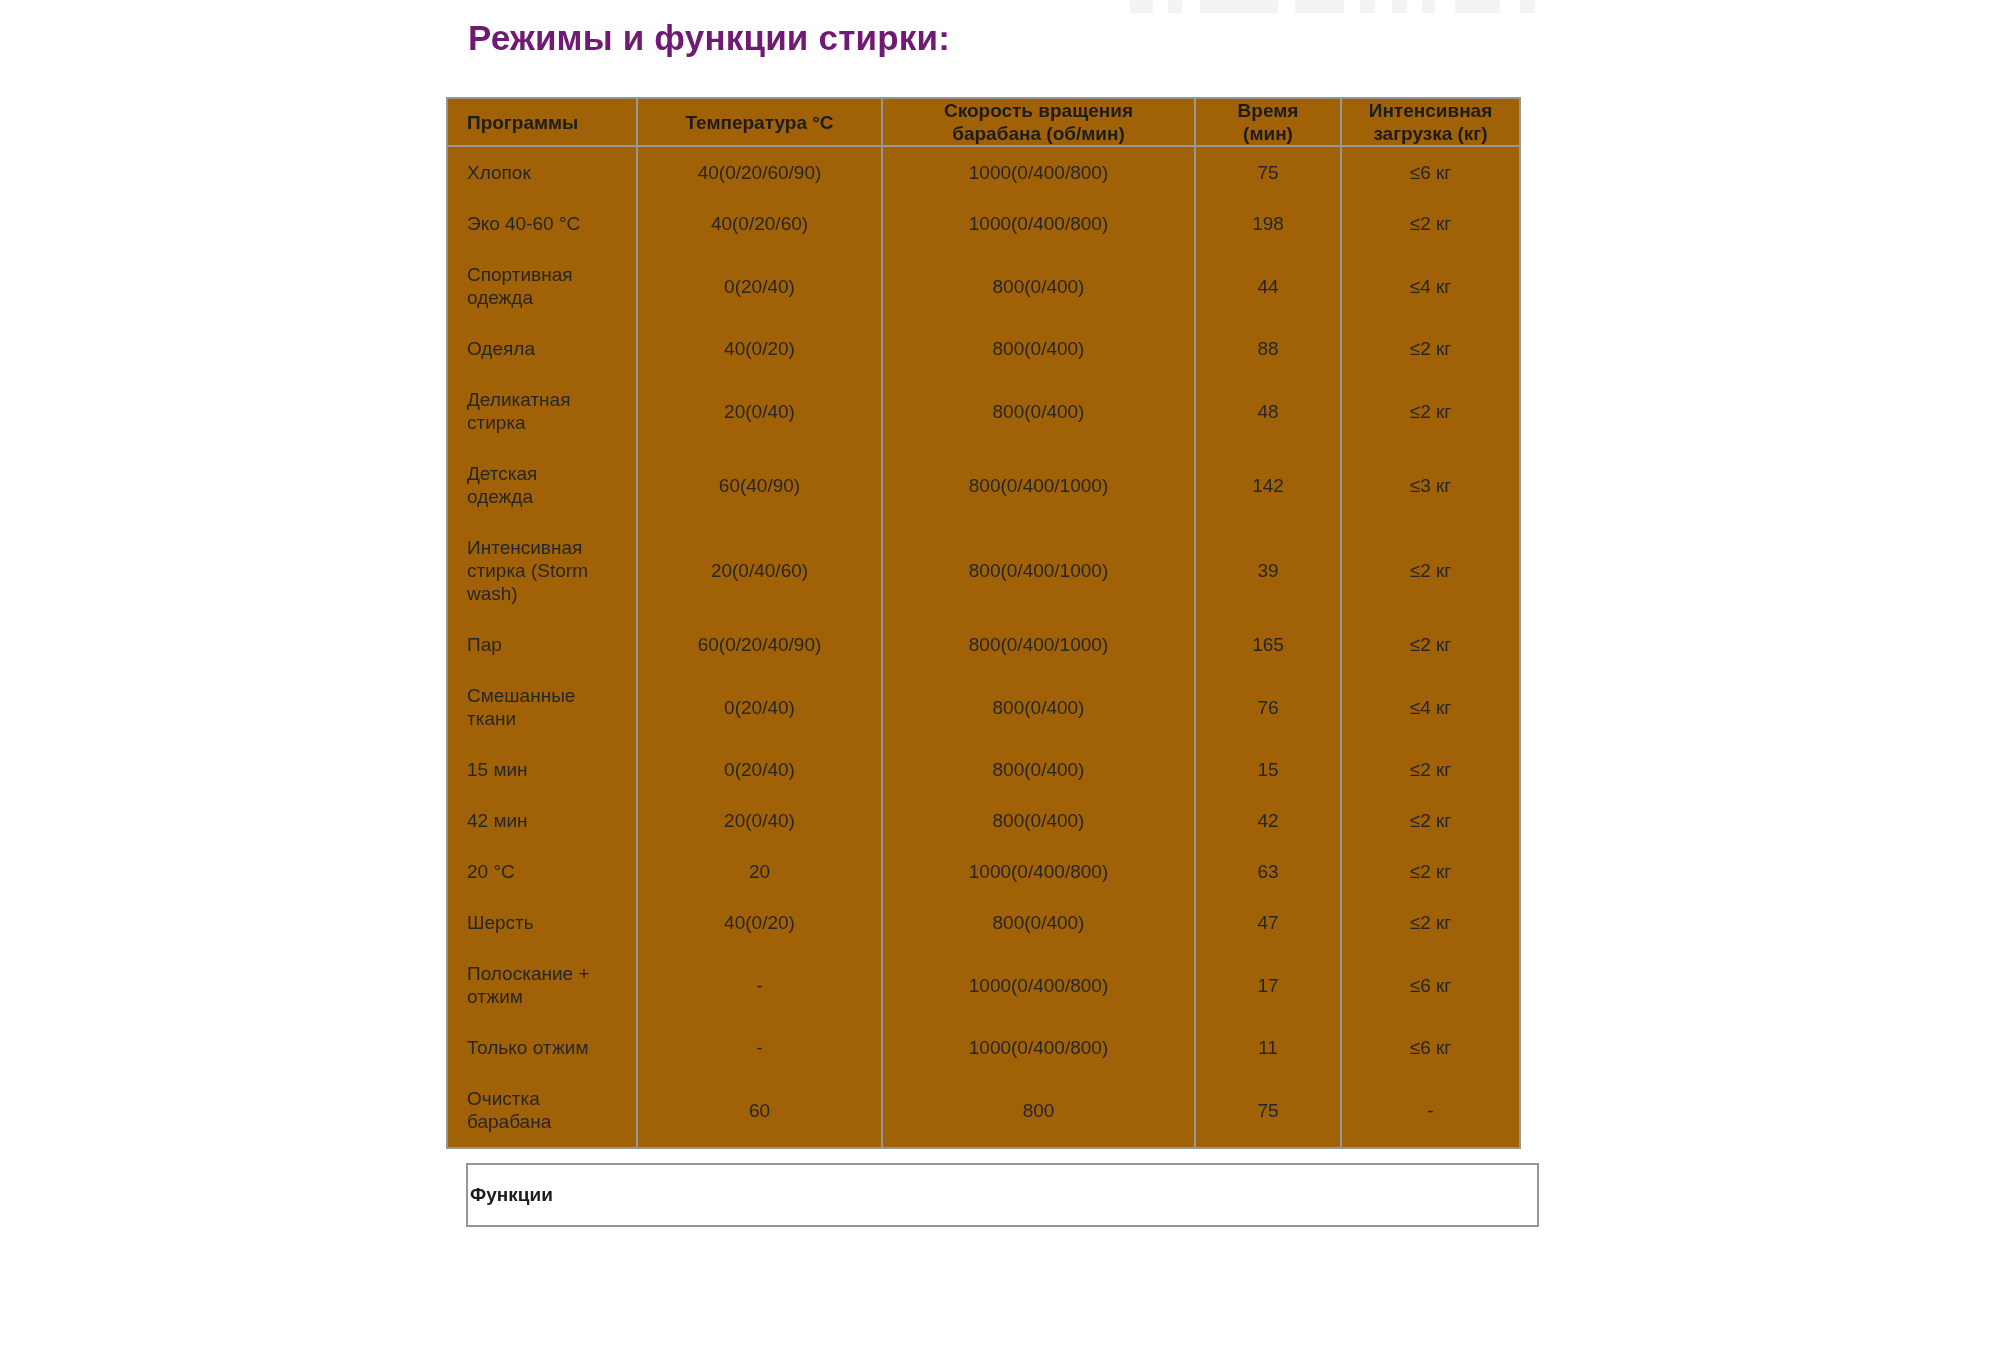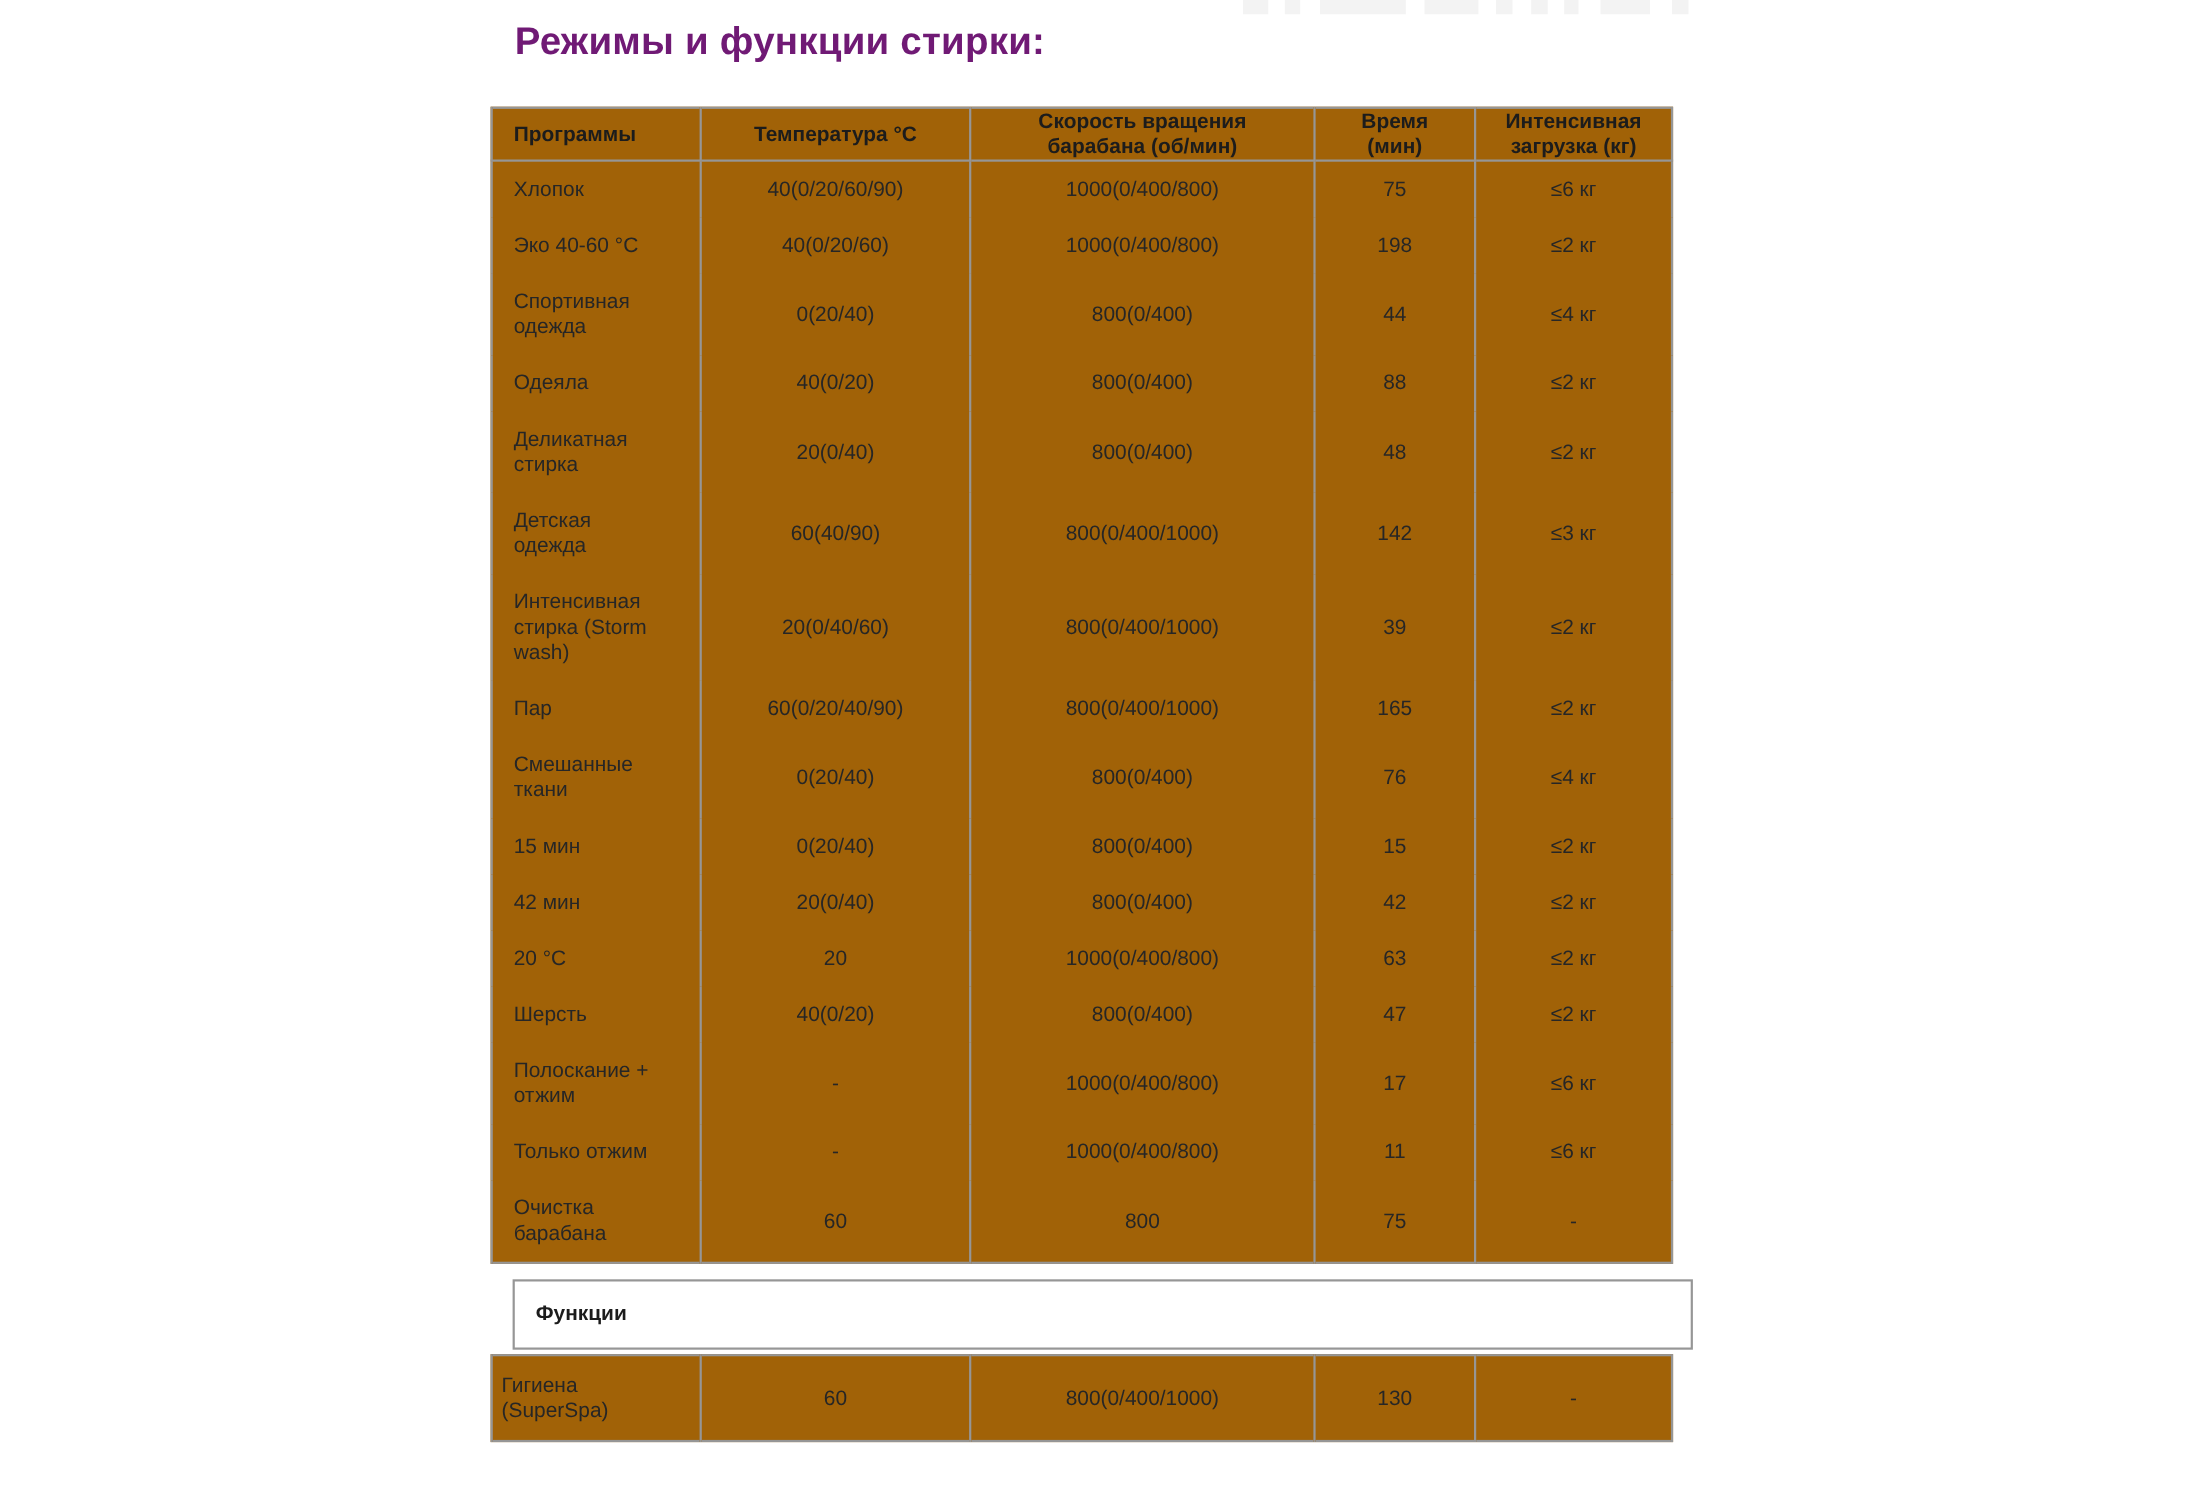--- a/index.html
+++ b/index.html
@@ -85,21 +85,21 @@
     height: 60px;
     border: 2px solid #969696;
     background: #ffffff;
     display: flex;
     align-items: center;
   }
   .functions-band .band-label {
     font-size: 19px;
     font-weight: 700;
     color: #1c1c1c;
-    padding-left: 19px;
+    padding-left: 2px;
   }
 </style>
 </head>
 <body>
 
 <div class="canvas">
 
   <h1 class="page-title">Режимы и функции стирки:</h1>
 
   <div>
@@ -264,24 +264,16 @@
 
   <table class="spec" id="functions-table">
     <colgroup>
       <col style="width:190px">
       <col style="width:245px">
       <col style="width:313px">
       <col style="width:146px">
       <col style="width:179px">
     </colgroup>
     <tbody id="functions-tbody">
-        <tr>
-          <td class="c-name">Гигиена
-(SuperSpa)</td>
-          <td>60</td>
-          <td>800(0/400/1000)</td>
-          <td>130</td>
-          <td>-</td>
-        </tr>
       </tbody>
   </table>
 
 </div>
 
 </body></html>

